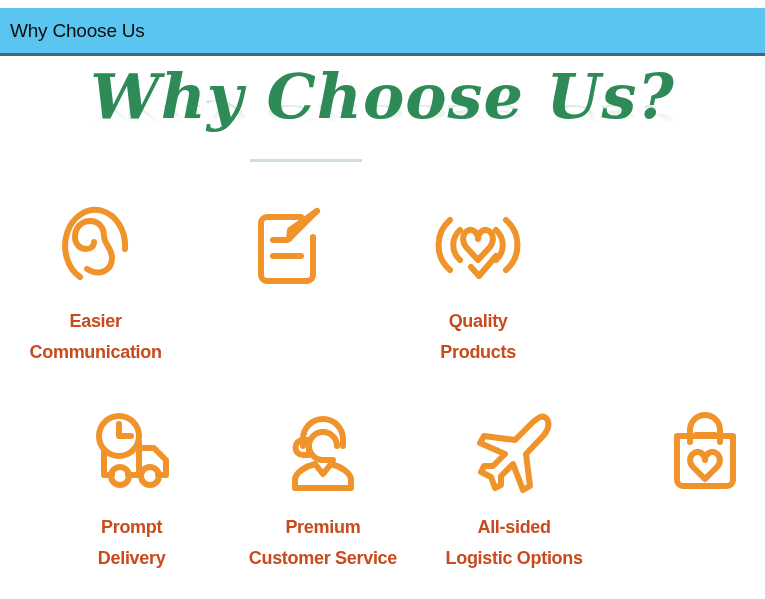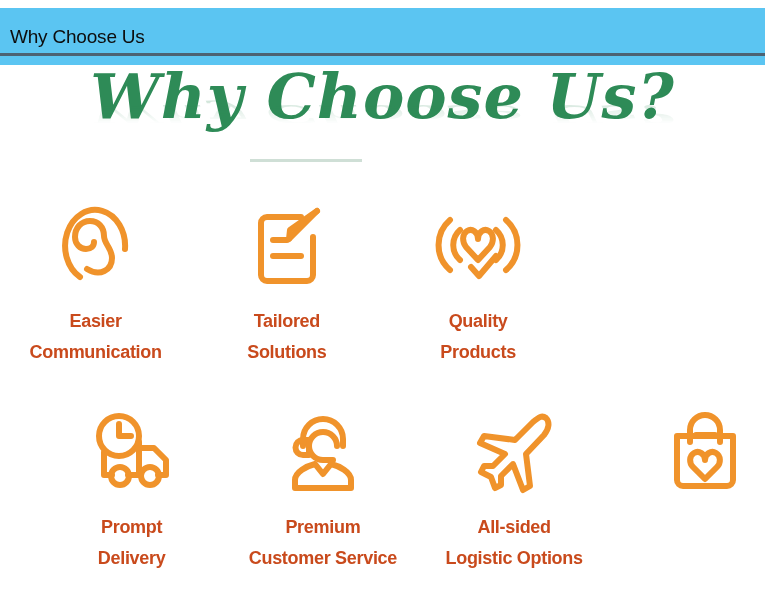--- a/index.html
+++ b/index.html
@@ -13,21 +13,21 @@
     font-family: "Liberation Sans", sans-serif;
     overflow: hidden;
   }
 
   
   .titlebar-wrap {
     position: absolute;
     left: 0;
     top: 8px;
     width: 765px;
-    height: 57px;
+    height: 45px;
     background: #5bc5f2;
     box-sizing: border-box;
   }
   .titlebar-text {
     position: absolute;
     left: 10px;
     top: 50%;
     transform: translateY(-50%);
     font-size: 19px;
     color: #0d0d0d;
@@ -173,22 +173,20 @@
     <div class="feature">
       <div class="feature-icon">
         <svg width="92" height="96" viewBox="0 0 92 96" fill="none" stroke="#f0932b" stroke-width="6" stroke-linecap="round" stroke-linejoin="round">
           <path d="M60 21 H26 A6 6 0 0 0 20 27 V79 A6 6 0 0 0 26 85 H66 A6 6 0 0 0 72 79 V41"></path>
           <path d="M32 44 H46"></path>
           <path d="M32 60 H60"></path>
           <path d="M48 43 L76 15"></path>
           <path d="M48 43 L49 34 L76 15"></path>
         </svg>
       </div>
-      <div class="feature-label">Tailored
-Solutions</div>
     </div>
 
     <div class="feature">
       <div class="feature-icon">
         <svg width="92" height="96" viewBox="0 0 92 96" fill="none" stroke="#f0932b" stroke-width="6" stroke-linecap="round" stroke-linejoin="round">
           <path d="M46 43 C46 36 40 32 35 35 C30 38 30 46 34 51 L46 64 L58 51 C62 46 62 38 57 35 C52 32 46 36 46 43 Z"></path>
           <path d="M28 34 A20 20 0 0 0 28 64"></path>
           <path d="M64 34 A20 20 0 0 1 64 64"></path>
           <path d="M18 24 A33 33 0 0 0 18 74"></path>
           <path d="M74 24 A33 33 0 0 1 74 74"></path>

